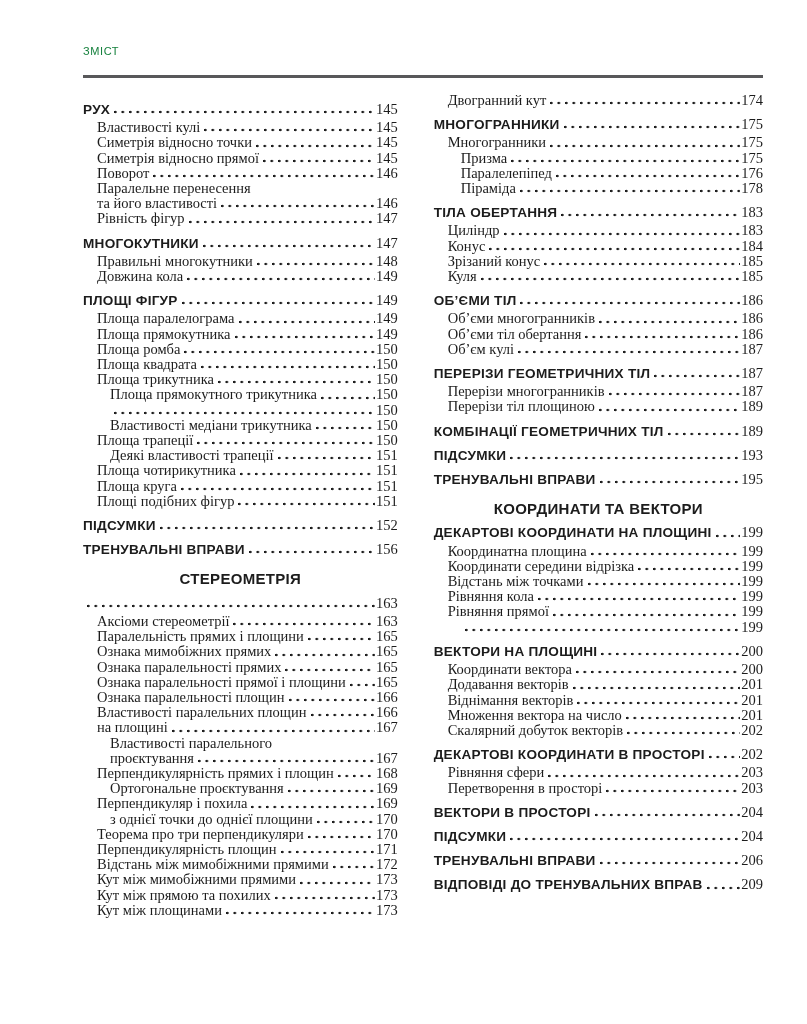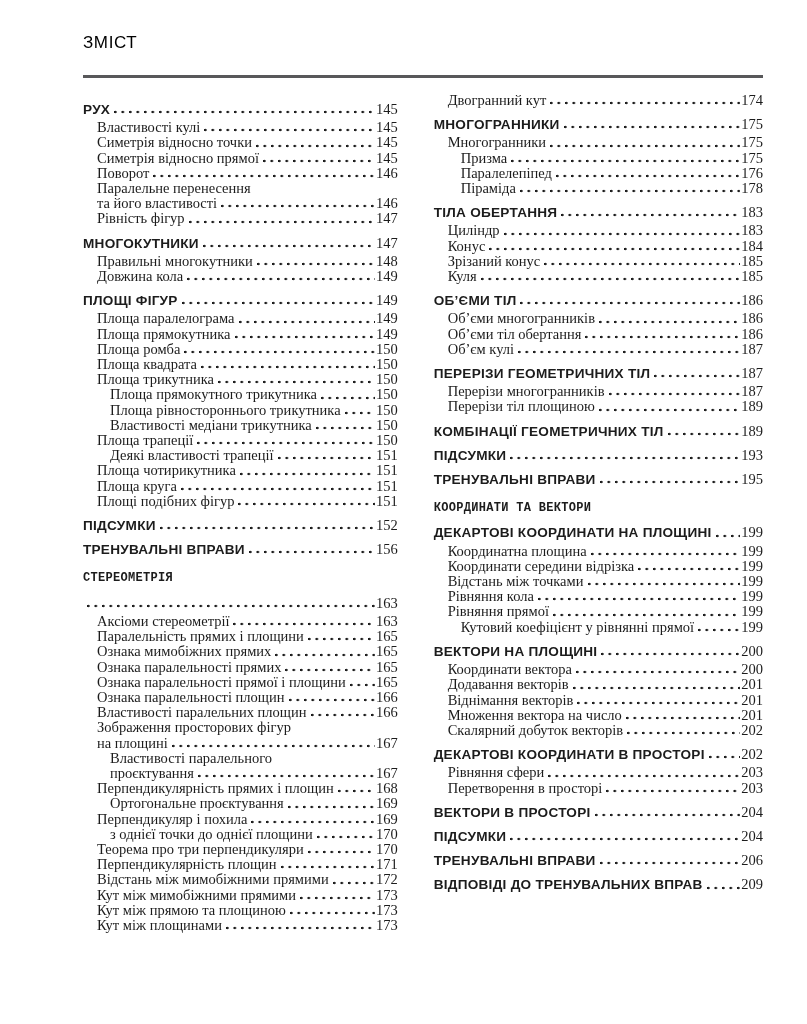--- a/index.html
+++ b/index.html
@@ -10,23 +10,23 @@
   html,body{margin:0;padding:0;}
   body{
     width:807px;height:1024px;
     background:var(--bg);
     font-family:"Liberation Serif","DejaVu Serif",serif;
     color:var(--text);
     overflow:hidden;
   }
   .page{position:relative;width:807px;height:1024px;background:var(--bg);}
   .header-title{
-    position:absolute;left:83px;top:33px;
+    position:absolute;left:83px;top:45px;
     font-family:"Liberation Sans","DejaVu Sans",sans-serif;
-    font-size:17px;font-weight:400;letter-spacing:0.6px;color:#000000;
+    font-size:11px;font-weight:400;letter-spacing:0.6px;color:#15803d;
   }
   .header-rule{
     position:absolute;left:83px;top:75px;width:680px;height:3px;
     background:var(--rule);
   }
   .columns{
     position:absolute;left:83px;top:93px;width:680px;
     display:flex;gap:36px;align-items:flex-start;
   }
   .col{display:block;}
@@ -35,23 +35,23 @@
 
   .row{font-size:14.5px;line-height:15.2px;}
   .row.entry{padding-left:14px;}
   .row.sub{padding-left:27px;}
   .row.section{margin-top:9px;margin-bottom:3px;}
   .row.section .label{
     font-family:"Liberation Sans","DejaVu Sans",sans-serif;
     font-weight:700;font-size:13.6px;letter-spacing:0.25px;
   }
   .row.part{
-    margin-top:14px;margin-bottom:8px;
-    font-family:Liberation Mono, monospace;
-    font-weight:700;font-size:12px;letter-spacing:0.3px;
+    text-align:center;margin-top:14px;margin-bottom:8px;
+    font-family:Liberation Sans, sans-serif;
+    font-weight:700;font-size:15px;letter-spacing:0.3px;
   }
   .leaderline{display:flex;align-items:baseline;}
   .label{white-space:nowrap;}
   .wrapline{white-space:nowrap;}
   .dots{
     flex:1 1 auto;min-width:10px;
     align-self:flex-end;height:4px;
     margin:0 1px 3px 4px;
     background-image:radial-gradient(circle at 1.2px 2px, var(--text) 1.1px, rgba(0,0,0,0) 1.6px);
     background-size:7.5px 4px;
@@ -183,21 +183,20 @@
         </div>
         <div class="row sub">
           <div class="leaderline">
             <span class="label">Площа прямокутного трикутника</span>
             <span class="dots"></span>
             <span class="pg">150</span>
           </div>
         </div>
         <div class="row sub">
           <div class="leaderline">
-            <span class="label">Площа рівностороннього трикутника</span>
             <span class="dots"></span>
             <span class="pg">150</span>
           </div>
         </div>
         <div class="row sub">
           <div class="leaderline">
             <span class="label">Властивості медіани трикутника</span>
             <span class="dots"></span>
             <span class="pg">150</span>
           </div>
@@ -301,21 +300,20 @@
           </div>
         </div>
         <div class="row entry">
           <div class="leaderline">
             <span class="label">Властивості паралельних площин</span>
             <span class="dots"></span>
             <span class="pg">166</span>
           </div>
         </div>
         <div class="row entry">
-          <div class="wrapline label">Зображення просторових фігур</div>
           <div class="leaderline">
             <span class="label">на площині</span>
             <span class="dots"></span>
             <span class="pg">167</span>
           </div>
         </div>
         <div class="row sub">
           <div class="wrapline label">Властивості паралельного</div>
           <div class="leaderline">
             <span class="label">проєктування</span>
@@ -374,21 +372,21 @@
         </div>
         <div class="row entry">
           <div class="leaderline">
             <span class="label">Кут між мимобіжними прямими</span>
             <span class="dots"></span>
             <span class="pg">173</span>
           </div>
         </div>
         <div class="row entry">
           <div class="leaderline">
-            <span class="label">Кут між прямою та площиною</span>
+            <span class="label">Кут між прямою та похилих</span>
             <span class="dots"></span>
             <span class="pg">173</span>
           </div>
         </div>
         <div class="row entry">
           <div class="leaderline">
             <span class="label">Кут між площинами</span>
             <span class="dots"></span>
             <span class="pg">173</span>
           </div>
@@ -580,21 +578,20 @@
         </div>
         <div class="row entry">
           <div class="leaderline">
             <span class="label">Рівняння прямої</span>
             <span class="dots"></span>
             <span class="pg">199</span>
           </div>
         </div>
         <div class="row sub">
           <div class="leaderline">
-            <span class="label">Кутовий коефіцієнт у рівнянні прямої</span>
             <span class="dots"></span>
             <span class="pg">199</span>
           </div>
         </div>
         <div class="row section">
           <div class="leaderline">
             <span class="label">ВЕКТОРИ НА ПЛОЩИНІ</span>
             <span class="dots"></span>
             <span class="pg">200</span>
           </div>

